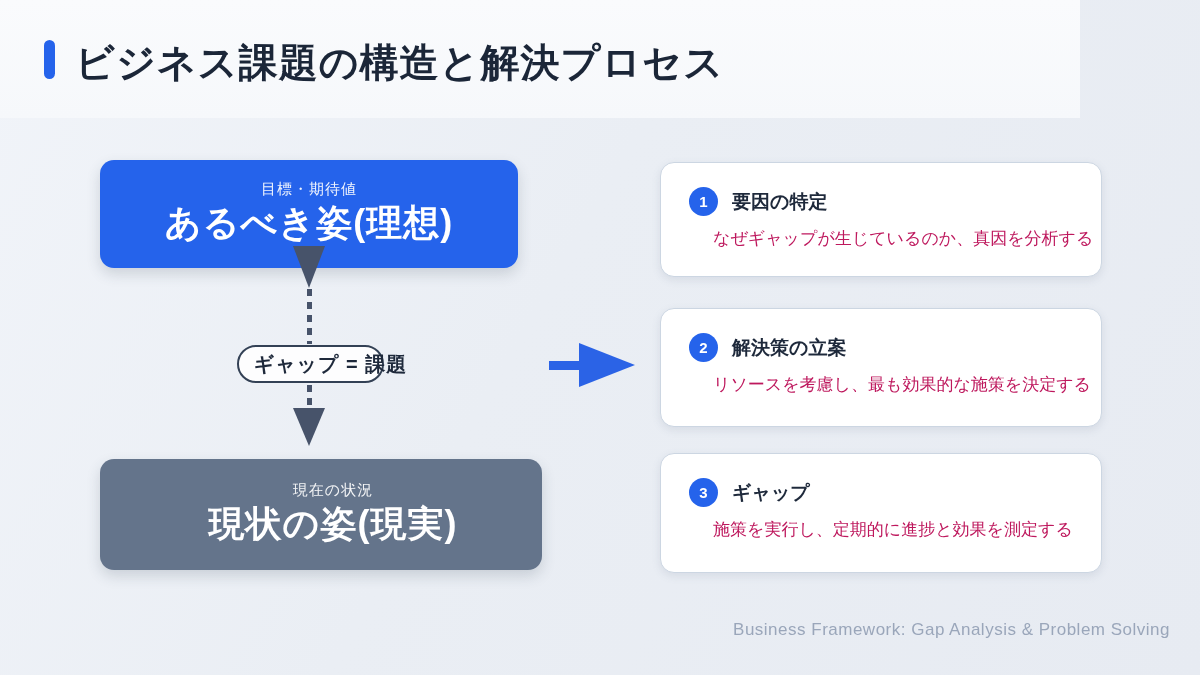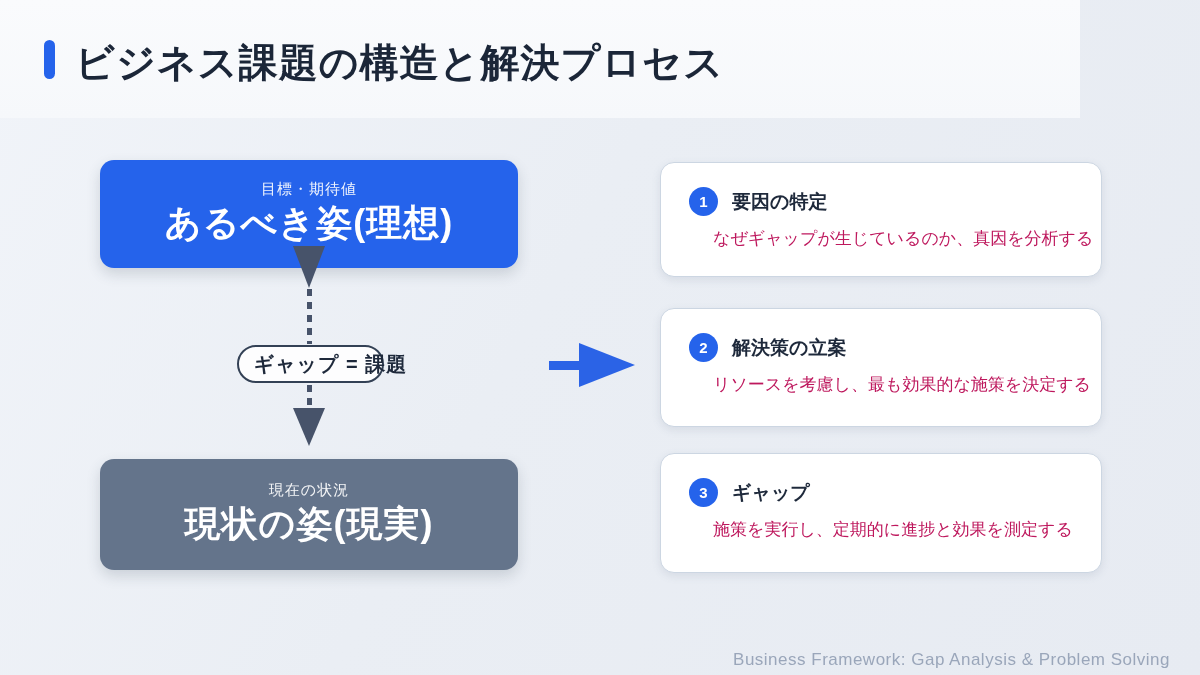--- a/index.html
+++ b/index.html
@@ -22,21 +22,21 @@
     font-size:39px;font-weight:800;letter-spacing:1px;color:#1b2638;
     white-space:nowrap;
   }
   
   .box{
     position:absolute;left:100px;width:418px;border-radius:14px;
     display:flex;flex-direction:column;justify-content:center;align-items:center;
     gap:0;color:#ffffff;box-shadow:0 6px 14px rgba(51,65,85,.18);
   }
   .box-ideal{top:160px;height:108px;background:#2563eb;}
-  .box-current{top:459px;height:111px;background:#64748b;}
+  .box-current{top:459px;height:111px;background:#64748b;padding-left:24px;}
   .box-subtitle{font-size:15px;font-weight:500;opacity:.93;letter-spacing:1px;}
   .box-title{font-size:36px;font-weight:bold;letter-spacing:1px;white-space:nowrap;}
 
   .down-arrowhead{
     position:absolute;width:0;height:0;
     border-left:16px solid transparent;border-right:16px solid transparent;
   }
   .arrowhead-top{left:293px;top:246px;border-top:42px solid #47536a;z-index:3;}
   .arrowhead-bottom{left:293px;top:408px;border-top:38px solid #47536a;}
 
@@ -78,21 +78,21 @@
     color:#ffffff;font-size:15px;font-weight:bold;
     display:flex;align-items:center;justify-content:center;
   }
   .step-title{font-size:19px;font-weight:bold;color:#1e293b;white-space:nowrap;}
   .step-desc{
     margin:11px 0 0 52px;font-size:17px;color:#be185d;
     white-space:nowrap;overflow:visible;
   }
   
   .footer-caption{
-    position:absolute;right:30px;top:650px;
+    position:absolute;right:30px;top:620px;
     font-size:17px;color:#9aa6ba;letter-spacing:.5px;white-space:nowrap;
   }
 </style>
 </head>
 <body>
 
 <div class="slide">
 
   <div class="header-band">
     <span class="accent-bar"></span>

